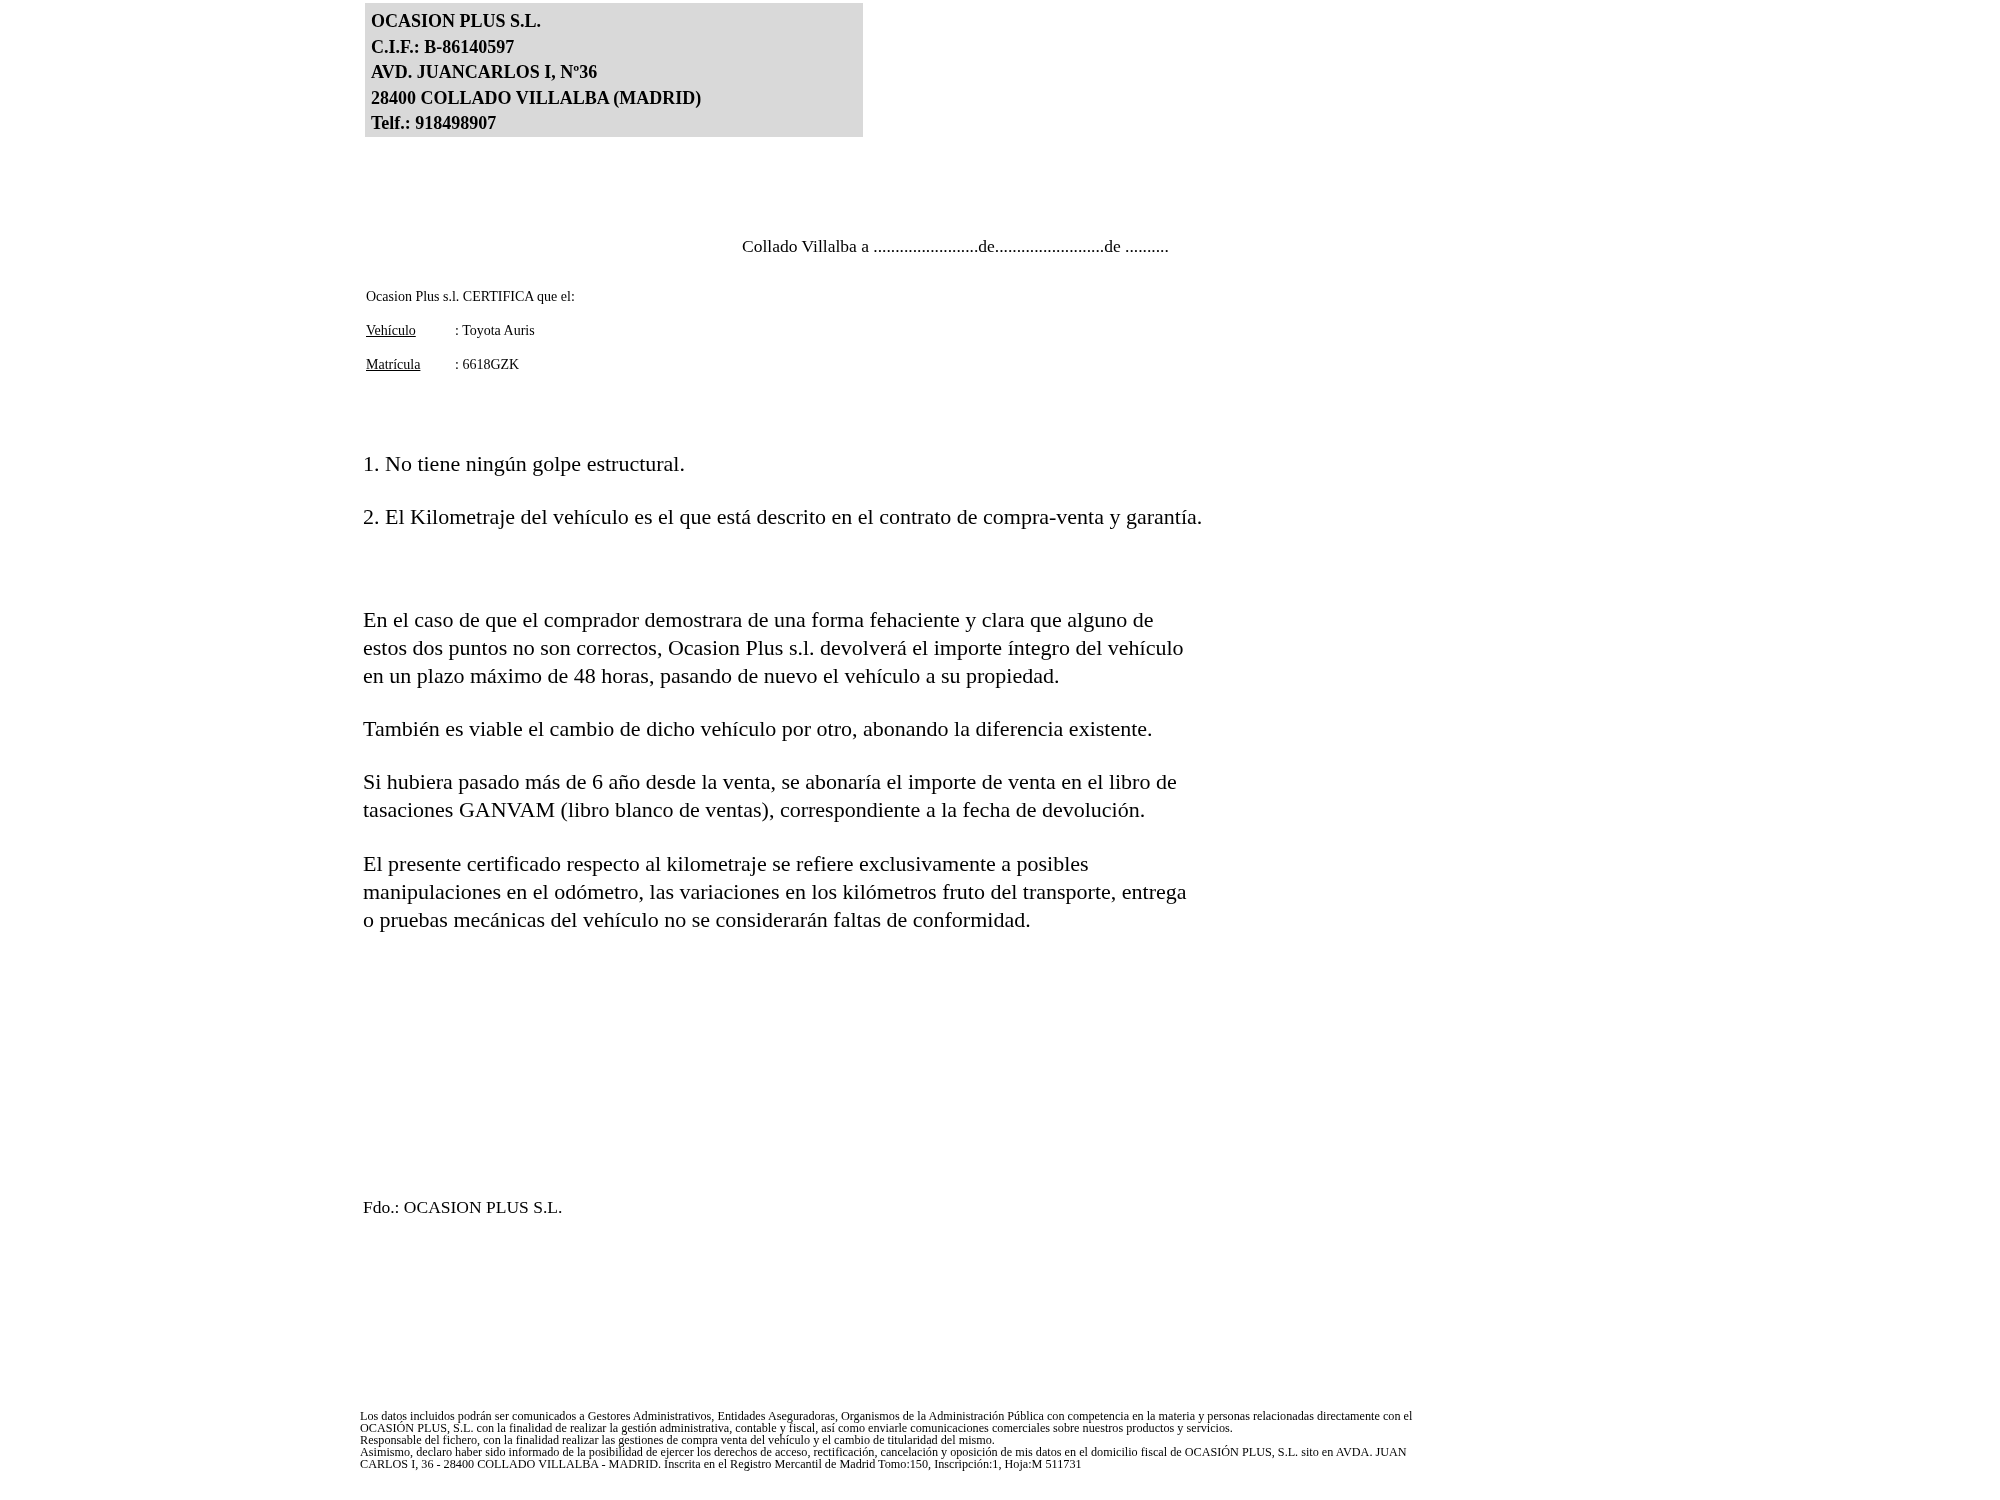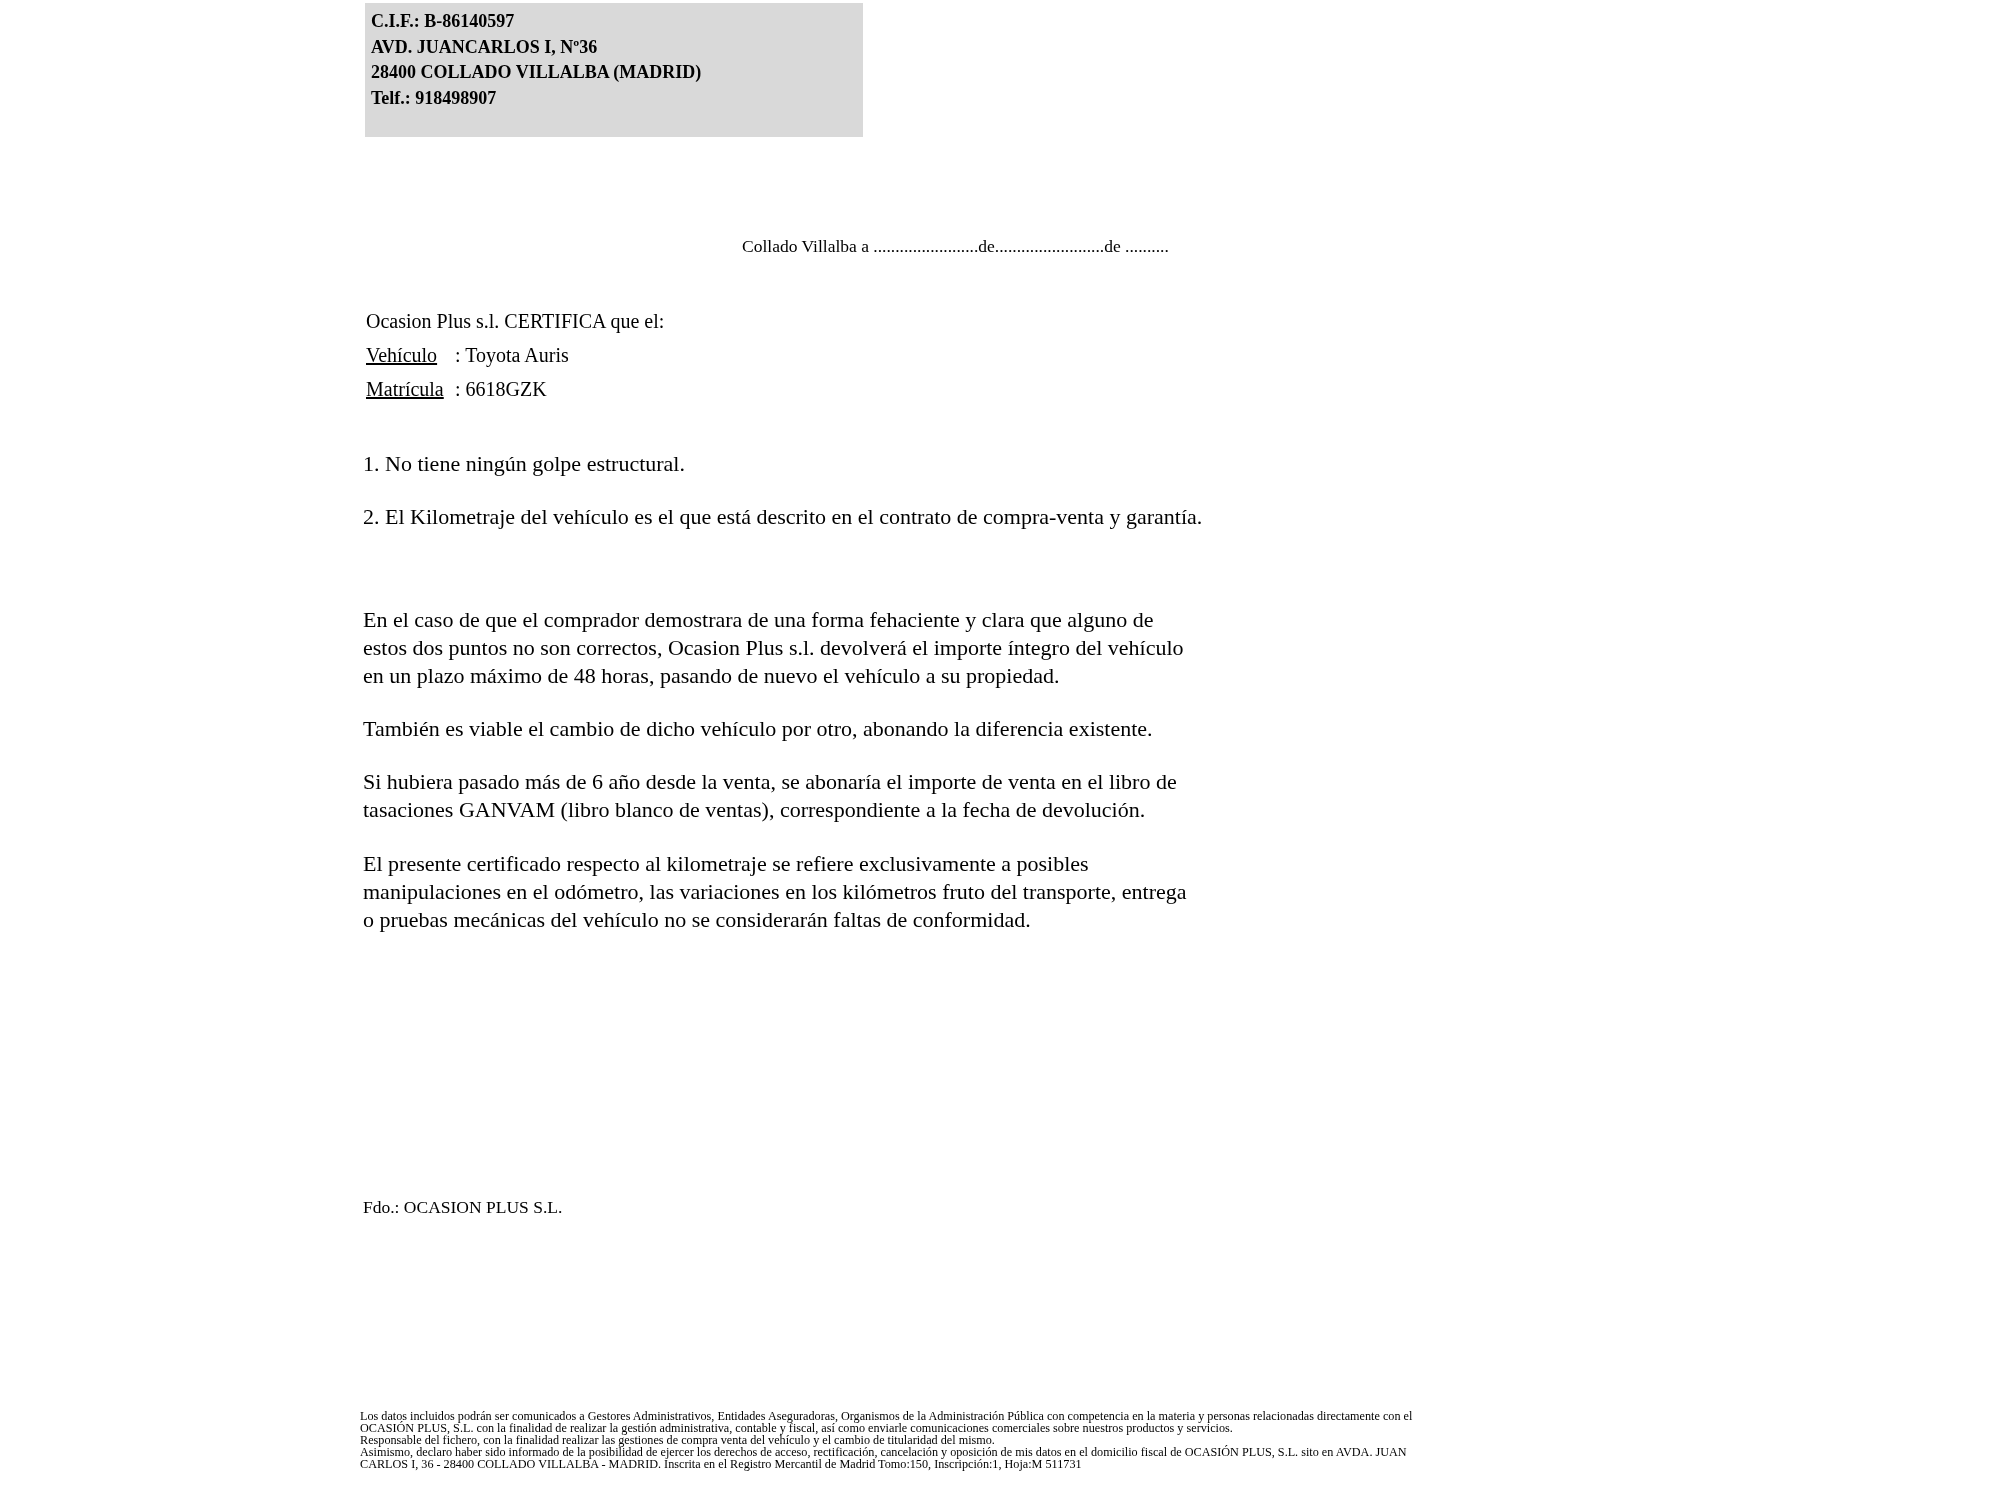--- a/index.html
+++ b/index.html
@@ -21,22 +21,22 @@
     font-weight: bold;
     font-size: 18px;
     line-height: 25.5px;
   }
   #date-line {
     left: 742px; top: 236px;
     font-size: 17.5px;
     white-space: nowrap;
   }
   #certify-block {
-    left: 366px; top: 304px;
-    font-size: 20px;
+    left: 366px; top: 280px;
+    font-size: 14px;
     line-height: 34px;
   }
   .cert-row { display: flex; }
   .cert-label { text-decoration: underline; width: 89px; }
   .body-par {
     left: 363px;
     width: 835px;
     font-size: 22px;
     line-height: 28px;
   }
@@ -59,20 +59,21 @@
     line-height: 12px;
   }
   #legal-footer .legal-line { white-space: nowrap; }
 </style>
 </head>
 <body>
 
 <div id="page">
 
   <div id="header-box" class="abs">
+    <div>OCASION PLUS S.L.</div>
     <div>C.I.F.: B-86140597</div>
     <div>AVD. JUANCARLOS I, Nº36</div>
     <div>28400 COLLADO VILLALBA (MADRID)</div>
     <div>Telf.: 918498907</div>
   </div>
 
   <div id="date-line" class="abs">Collado Villalba a ........................de.........................de ..........</div>
 
   <div id="certify-block" class="abs">
     <div>Ocasion Plus s.l. CERTIFICA que el:</div>

